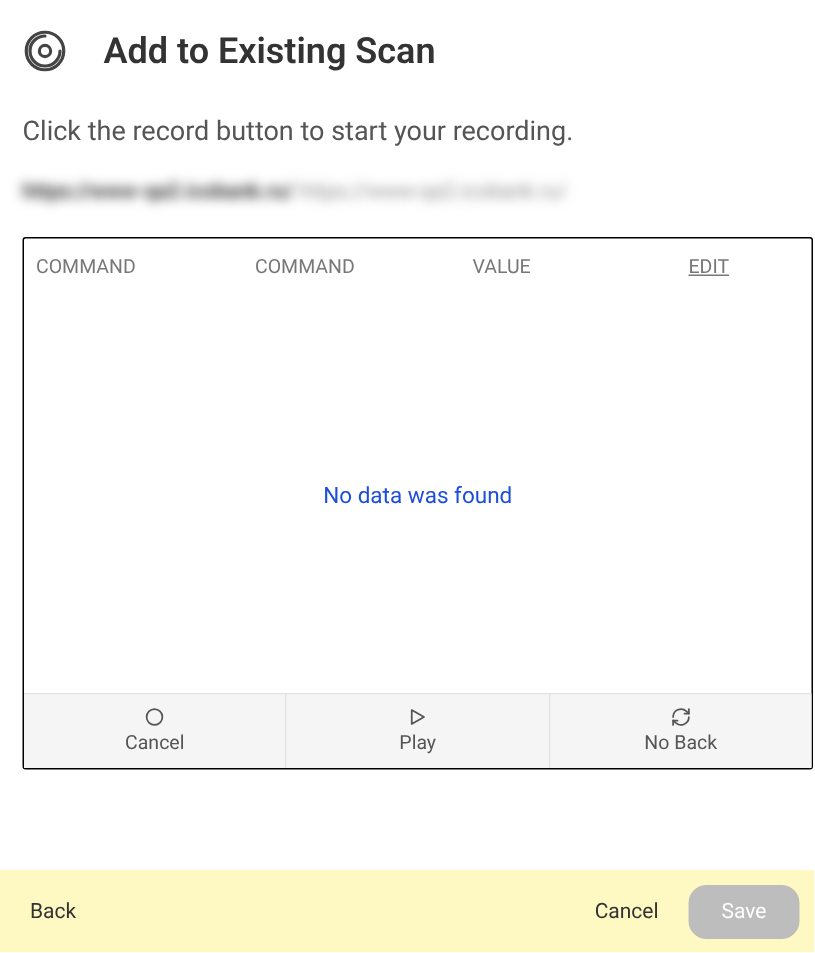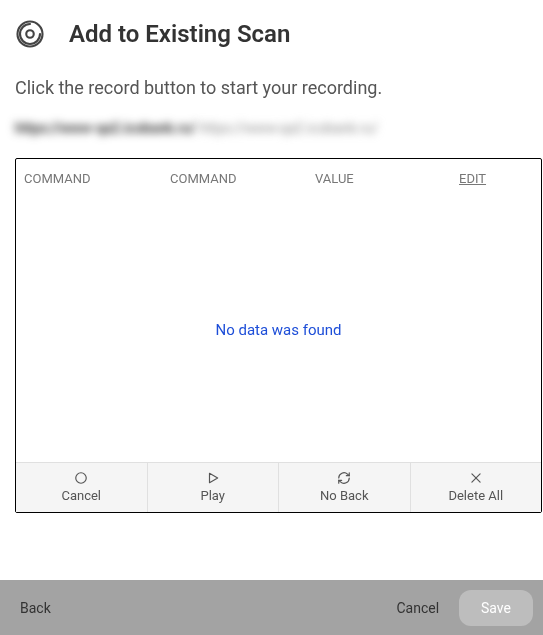--- a/index.html
+++ b/index.html
@@ -100,21 +100,21 @@
     }
     .tool-btn svg {
       display: block;
     }
     .footer {
       position: absolute;
       bottom: 0;
       left: 0;
       right: 0;
       height: 55px;
-      background: #a3a3a3;
+      background: #fef9c3;
       display: flex;
       align-items: center;
       padding: 0 10px 0 20px;
     }
     .btn-back {
       background: none;
       border: none;
       font-size: 14px;
       color: #333;
       cursor: pointer;
@@ -195,29 +195,20 @@
       <span>
         <svg width="14" height="14" viewBox="0 0 24 24" fill="none" stroke="#555" stroke-width="2" stroke-linecap="round">
             <path d="M3 12a9 9 0 0 1 15-6.7L21 8"></path>
             <path d="M21 3v5h-5"></path>
             <path d="M21 12a9 9 0 0 1-15 6.7L3 16"></path>
             <path d="M3 21v-5h5"></path>
           </svg>
       </span>
       <span>No Back</span>
     </button>
-    <button class="tool-btn">
-      <span>
-        <svg width="14" height="14" viewBox="0 0 24 24" fill="none" stroke="#555" stroke-width="2" stroke-linecap="round">
-            <line x1="5" y1="5" x2="19" y2="19"></line>
-            <line x1="19" y1="5" x2="5" y2="19"></line>
-          </svg>
-      </span>
-      <span>Delete All</span>
-    </button>
   </div>
 </div>
 
 <div class="footer">
   <button class="btn-back">Back</button>
   <div class="footer-spacer"></div>
   <button class="btn-cancel">Cancel</button>
   <button class="btn-save">Save</button>
 </div>
 

